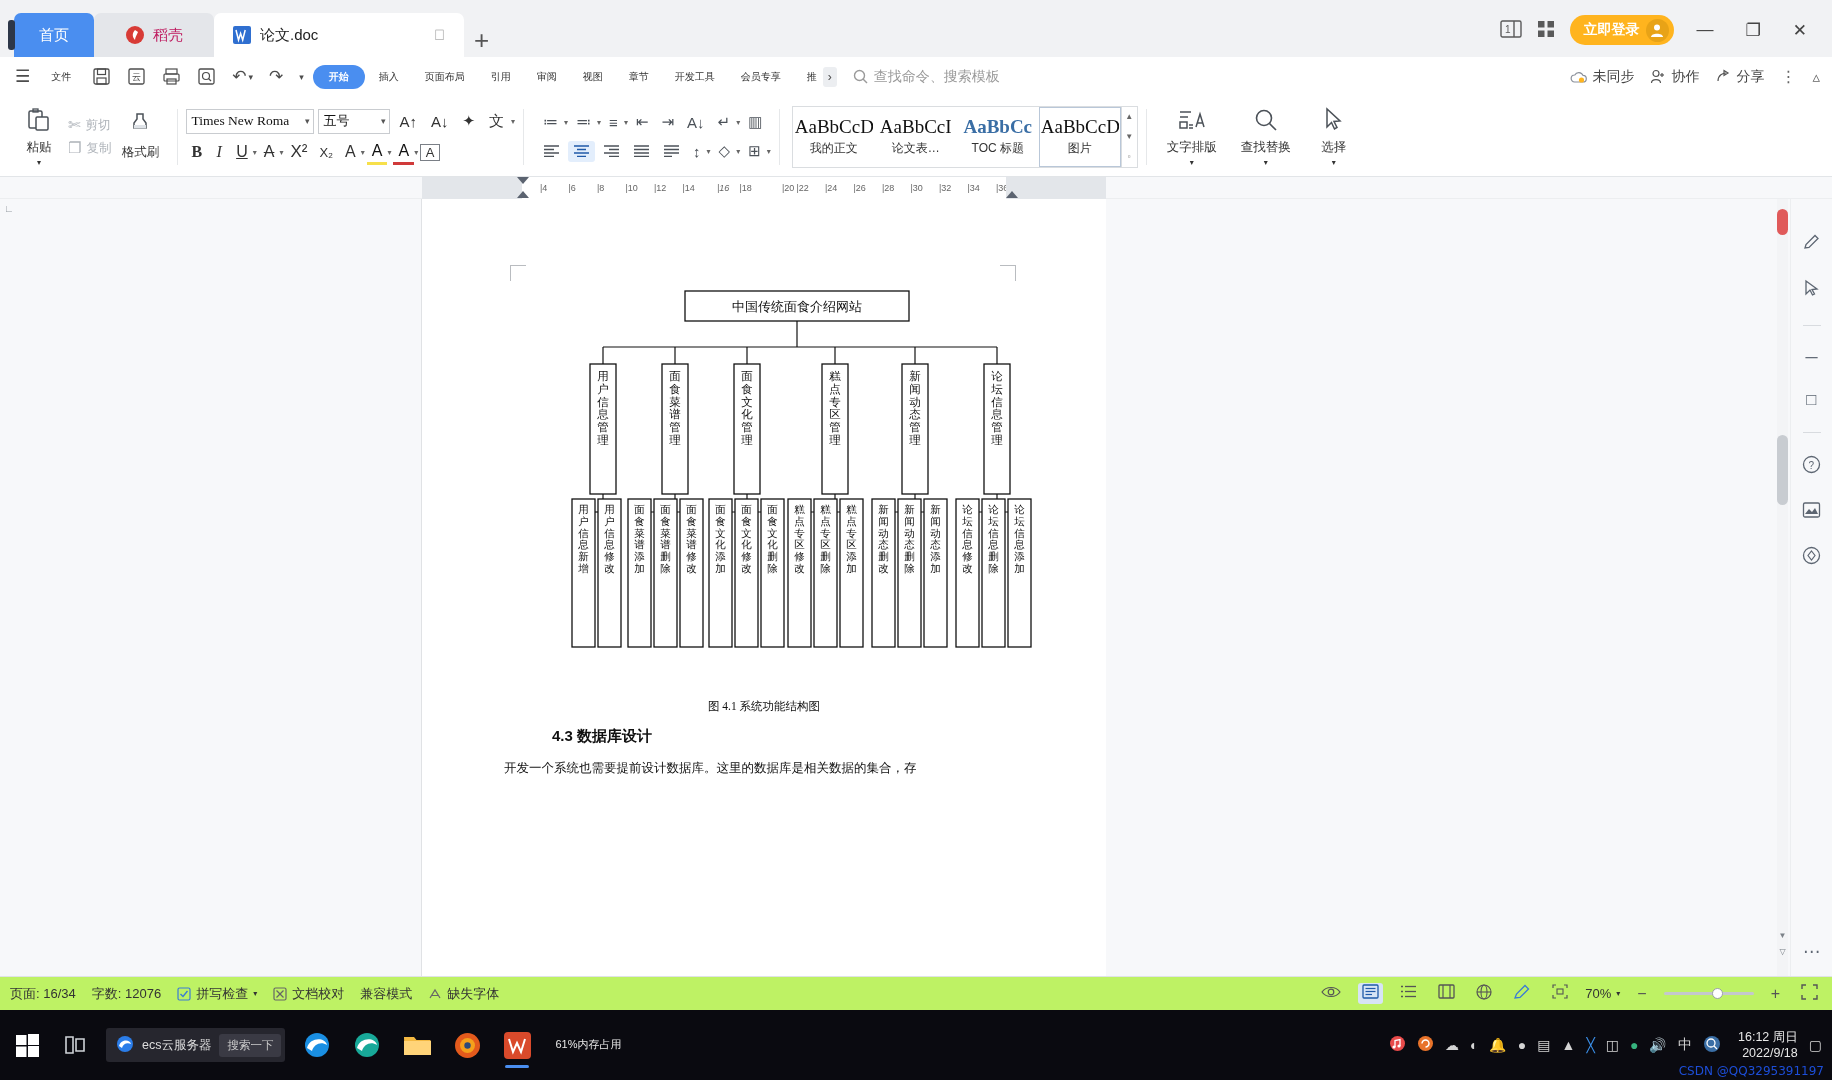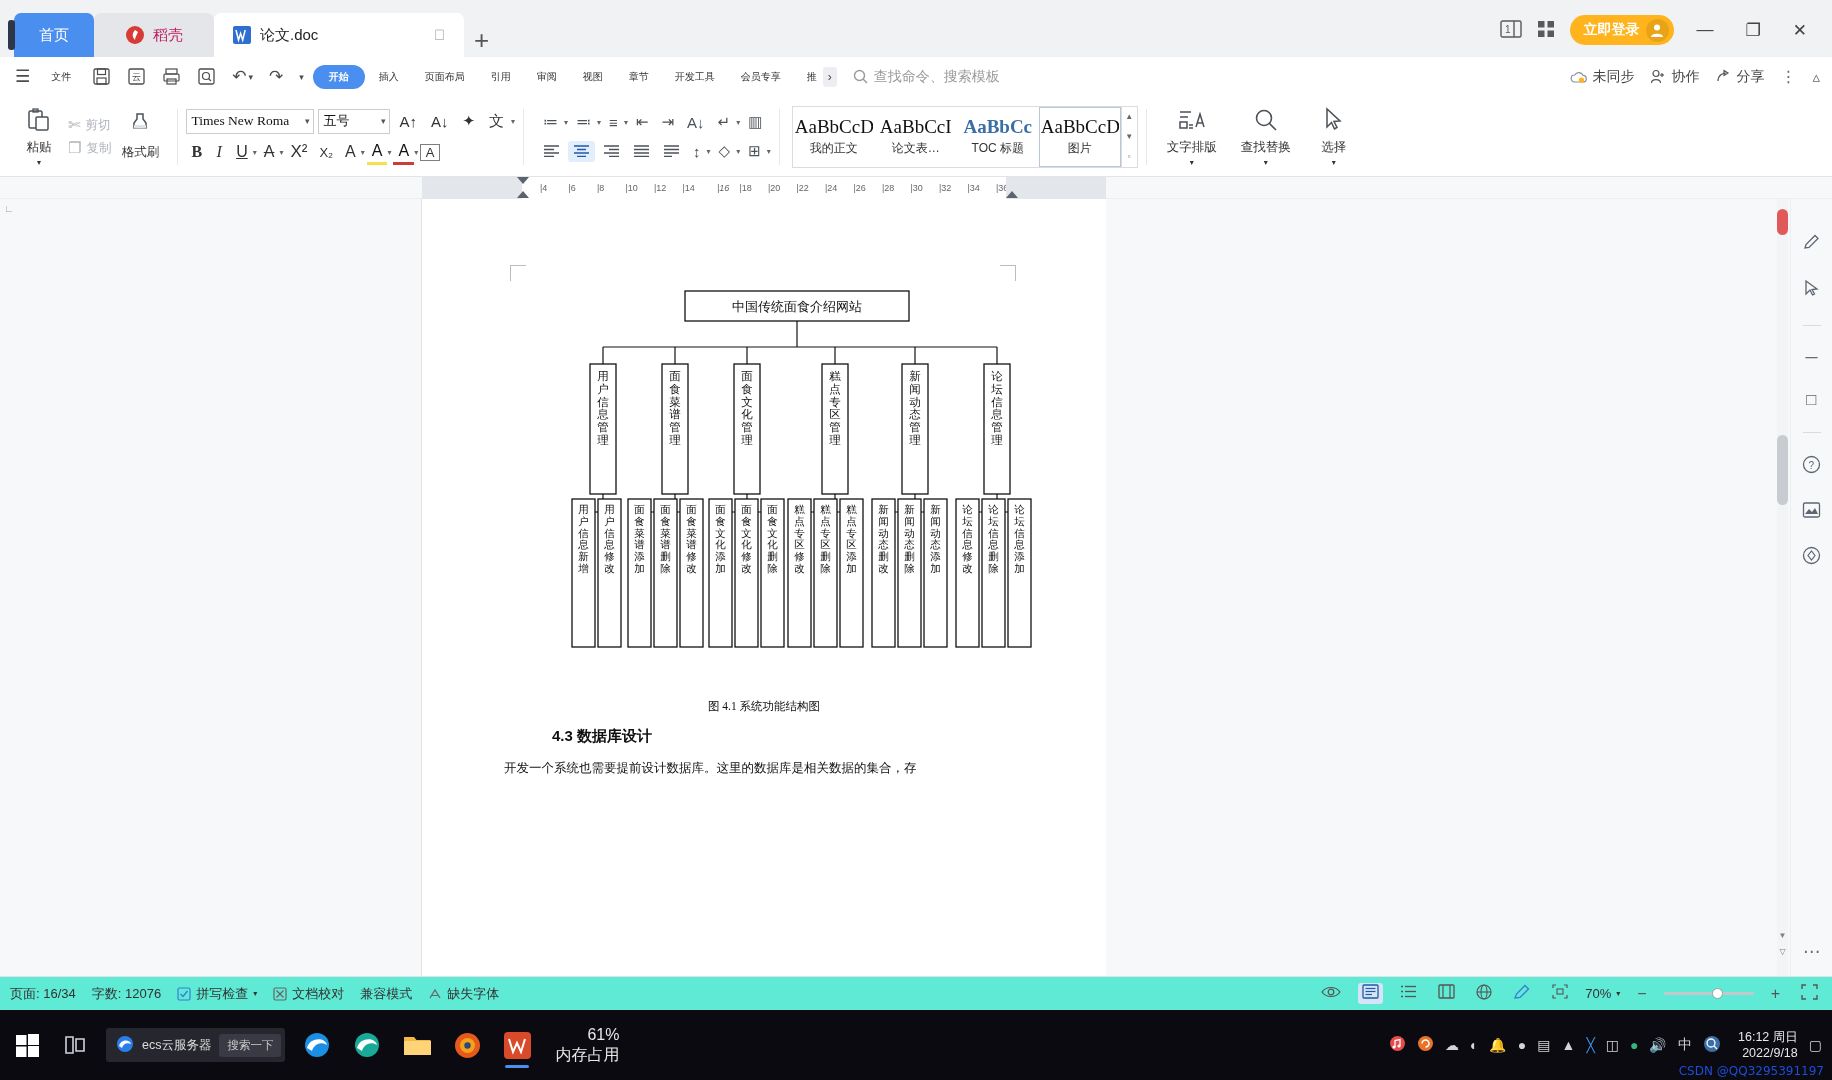--- a/index.html
+++ b/index.html
@@ -154,21 +154,21 @@
     gap:22px; padding-top:34px; border-left:1px solid #eceef0;
   }
   .rtool { font-size:17px; color:#5d6672; cursor:default;}
   .rdiv { width:18px; height:1px; background:#d8dbdf;}
   .scrollbar-v { position:absolute; right:44px; top:0; width:11px; height:100%; background:#f3f4f6;}
   .sb-thumb { position:absolute; right:44px; width:11px; background:#c8ccd1; border-radius:6px;}
   .arrow-btn { position:absolute; right:44px; width:11px; height:14px; font-size:8px; color:#7b8188; display:flex; align-items:center; justify-content:center;}
 
   
   .statusbar {
-    height:34px; background:#5eead4; border-top:1px solid #e0e3e6;
+    height:34px; background:#bef264; border-top:1px solid #e0e3e6;
     display:flex; align-items:center; gap:16px; padding:0 10px; font-size:13px; color:#333; flex:none;
   }
   .sb-item { display:flex; align-items:center; gap:5px; cursor:default; white-space:nowrap;}
   .statusbar-right { margin-left:auto; display:flex; align-items:center; gap:13px; }
   .viewbtn { font-size:16px; color:#555; padding:1px 4px; cursor:default;}
   .viewbtn.act { background:#d7e4f5; border-radius:3px; color:#1f59a8;}
   .zoomslider { width:90px; height:3px; background:#c4c8cc; position:relative; border-radius:2px;}
   .zoomknob { position:absolute; left:48px; top:-4px; width:11px; height:11px; background:#fff; border:1px solid #9aa0a6; border-radius:50%;}
 
   
@@ -178,21 +178,21 @@
   }
   .tb-ico { width:46px; height:48px; display:flex; align-items:center; justify-content:center; cursor:default;}
   .tb-search {
     display:flex; align-items:center; gap:8px; background:#26262e; height:34px;
     border-radius:3px; padding:0 4px 0 10px; margin:0 6px;
   }
   .tb-search .lbl { font-size:12.5px; color:#ddd; white-space:nowrap;}
   .tb-search .chip { background:#3a3a44; font-size:11.5px; padding:4px 8px; border-radius:3px; color:#ccc;}
   .tb-app { width:48px; height:48px; display:flex; align-items:center; justify-content:center; cursor:default; position:relative;}
   .tb-app.active::after{ content:""; position:absolute; bottom:1px; left:12px; width:24px; height:3px; background:#4a8ef0; border-radius:2px;}
-  .mem { display:flex; flex-direction:column; align-items:flex-end; justify-content:center; line-height:1.25; font-size:16px; margin:0 12px; }
+  .mem { display:flex; align-items:center; justify-content:center; line-height:1.25; font-size:11px; margin:0 12px; }
   .tray { margin-left:auto; display:flex; align-items:center; gap:11px; padding-right:6px;}
   .tray-ico { font-size:14px; color:#d4d4d4; cursor:default;}
   .clock { display:flex; flex-direction:column; align-items:flex-end; font-size:12.5px; line-height:1.3; margin-left:6px;}
   .watermark {
     position:absolute; right:8px; bottom:2px; font-size:12px; color:#1d4ed8;
     font-family:"DejaVu Sans", sans-serif; z-index:50;
   }
 </style>
 </head>
 <body>
@@ -539,21 +539,21 @@
         <span style="left: 60px;">|2</span>
         <span style="left: 88.5px;">2</span>
         <span style="left: 117px;">|4</span>
         <span style="left: 145.5px;">|6</span>
         <span style="left: 174px;">|8</span>
         <span style="left: 202.5px;">|10</span>
         <span style="left: 231px;">|12</span>
         <span style="left: 259.5px;">|14</span>
         <span style="left: 294px; font-style: italic;">|16</span>
         <span style="left: 316.5px;">|18</span>
-        <span style="left: 345px;">|20</span>
+        <span style="left: 359px;">|20</span>
         <span style="left: 373.5px;">|22</span>
         <span style="left: 402px;">|24</span>
         <span style="left: 430.5px;">|26</span>
         <span style="left: 459px;">|28</span>
         <span style="left: 487.5px;">|30</span>
         <span style="left: 516px;">|32</span>
         <span style="left: 544.5px;">|34</span>
         <span style="left: 573px;">|36</span>
         <span style="left: 601.5px;">|38</span>
         <span style="left: 630px;">|40</span>

